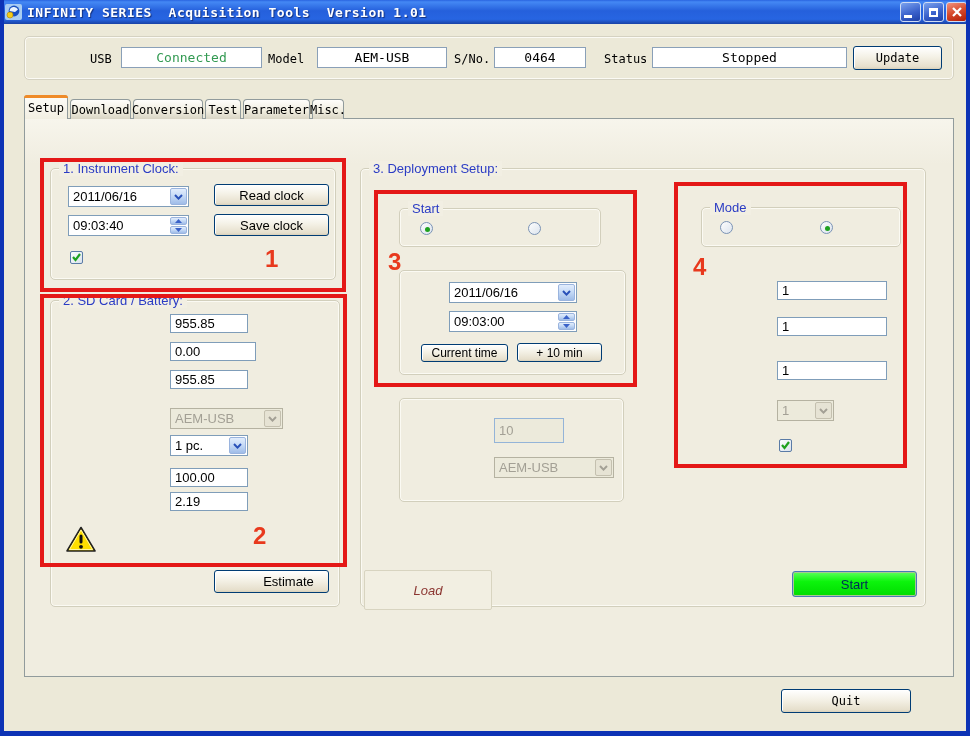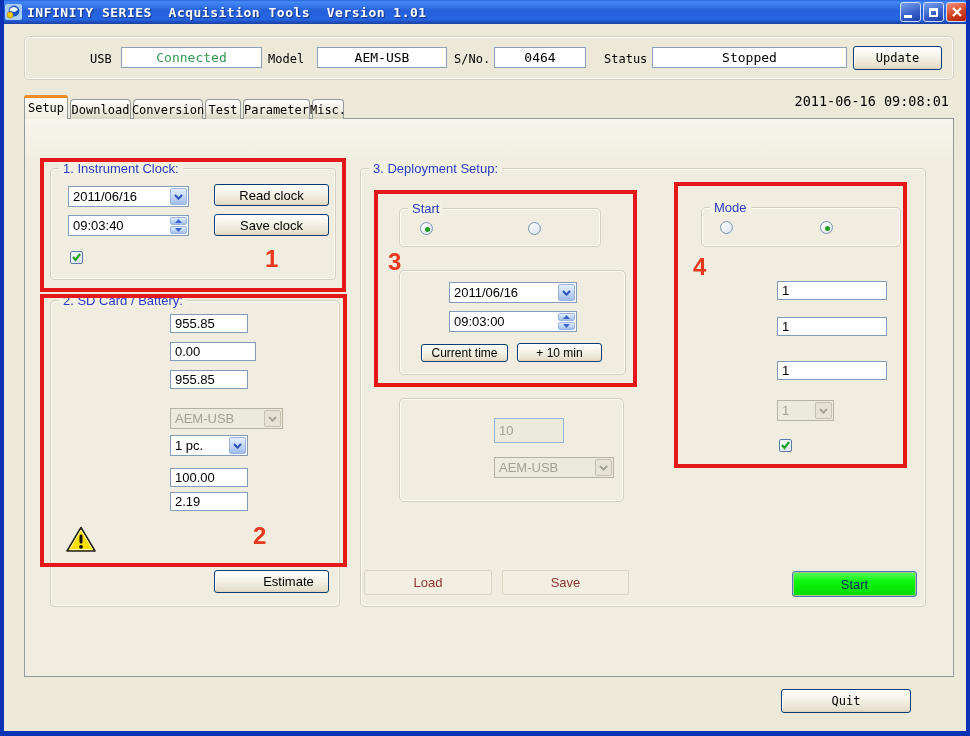--- a/index.html
+++ b/index.html
@@ -122,21 +122,20 @@
   <span class="hlbl" style="left:600px;top:52px;">Status</span>
   <div class="hbox" style="left:648px;top:47px;width:195px;">Stopped</div>
   <button class="btn monofont" style="left:849px;top:46px;width:89px;height:24px;">Update</button>
 
   <div class="tab active" style="left:20px;width:44px;">Setup</div>
   <div class="tab" style="left:66px;width:61px;">Download</div>
   <div class="tab" style="left:129px;width:70px;">Conversion</div>
   <div class="tab" style="left:201px;width:36px;">Test</div>
   <div class="tab" style="left:239px;width:67px;">Parameter</div>
   <div class="tab" style="left:308px;width:32px;">Misc.</div>
-  <div class="datetime">2011-06-16 09:08:01</div>
 
   <div class="page"></div>
 
   <div class="groupbox" style="left:46px;top:168px;width:286px;height:112px;">
     <span class="caption">1. Instrument Clock:</span>
   </div>
   <div class="combo" style="left:64px;top:186px;width:121px;height:21px;">
     <span class="ctxt">2011/06/16</span>
     <span class="cbtn">
         <svg width="9" height="6" viewBox="0 0 9 6">
@@ -265,22 +264,21 @@
   <span class="lbl glbl" style="left:570px;top:424px;">min</span>
   <span class="lbl glbl" style="left:445px;top:461px;">Model</span>
   <div class="combo disabled" style="left:490px;top:457px;width:120px;height:21px;">
     <span class="ctxt">AEM-USB</span>
     <span class="cbtn">
         <svg width="9" height="6" viewBox="0 0 9 6">
           <path d="M1 1 L4.5 4.6 L8 1" stroke="#a3a095" stroke-width="2" fill="none"></path>
         </svg>
       </span>
   </div>
-  <button class="flatbtn" style="left:360px;top:570px;width:128px;height:25px;">Load</button>
-  <button class="flatbtn" style="left:498px;top:570px;width:127px;height:25px;">Save</button>
+  <button class="flatbtn" style="left:360px;top:570px;width:128px;height:40px;font-style:italic;">Load</button>
   <button class="startbtn" style="left:788px;top:571px;width:125px;height:26px;">Start</button>
   <div class="redrect" style="left:370px;top:190px;width:263px;height:197px;"></div>
 
   <div class="groupbox" style="left:697px;top:207px;width:200px;height:40px;">
     <span class="caption">Mode</span>
   </div>
   <span class="radio" style="left:716px;top:221px;"></span>
   <span class="lbl" style="left:733px;top:221px;">Continuous</span>
   <span class="radio sel" style="left:816px;top:221px;"></span>
   <span class="lbl focusdot" style="left:832px;top:221px;">Burst</span>

